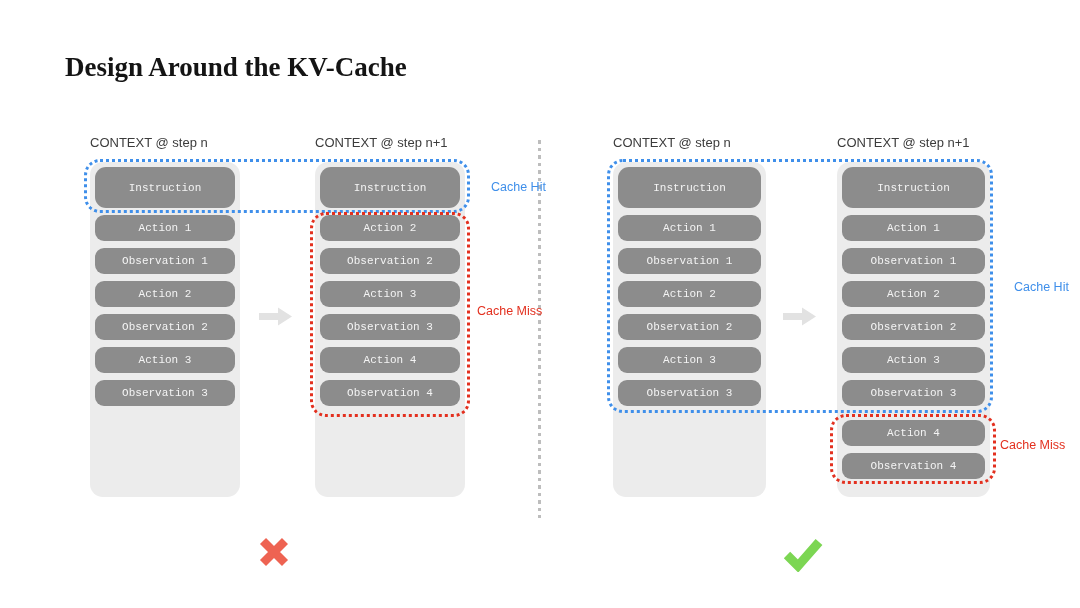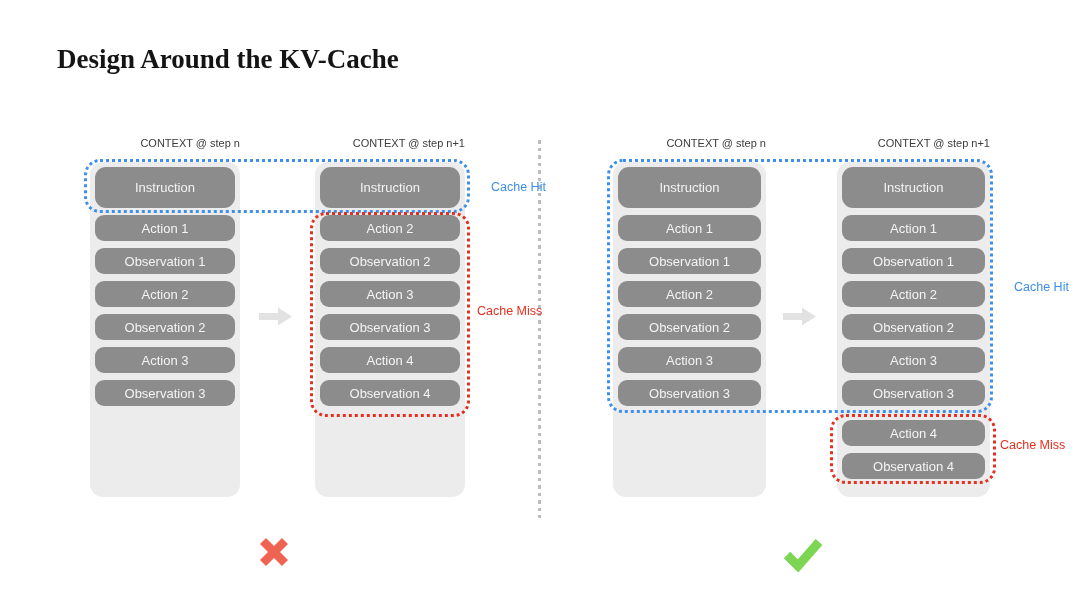--- a/index.html
+++ b/index.html
@@ -1,30 +1,30 @@
 <!DOCTYPE html>
 <html style="--title-text: #141414; --header-text: #3c3c3c; --container-fill: #ececec; --box-fill: #8c8c8c; --box-text: #f4f4f4; --cache-hit-blue: #3f8fea; --cache-miss-red: #e3301f; --arrow-gray: #e2e2e2; --divider-gray: #bdbdbd; --cross-red: #ee6352; --check-green: #7cd653;"><head>
 <meta charset="utf-8">
 <style>
   html,body{margin:0;padding:0;background:#ffffff;}
   .canvas{position:relative;width:1080px;height:608px;background:#ffffff;overflow:hidden;
           font-family:"Liberation Sans",sans-serif;}
-  .title{position:absolute;left:57px;top:44px;margin:0;
+  .title{position:absolute;left:57px;top:44px;margin:8px;
          font-family:"Liberation Serif",serif;font-size:27px;font-weight:700;
          color:var(--title-text,#141414);}
   .panel{position:absolute;inset:0;}
-  .ctx-header{position:absolute;top:136px;font-size:11px;line-height:14px;
-              color:var(--header-text,#3c3c3c);text-align:right;}
+  .ctx-header{position:absolute;top:136px;font-size:13px;line-height:14px;
+              color:var(--header-text,#3c3c3c);text-align:left;}
   .container{position:absolute;top:162px;height:335px;border-radius:13px;
              background:var(--container-fill,#ececec);
              display:flex;flex-direction:column;gap:7px;
              padding:5px 5px 0 5px;box-sizing:border-box;}
   .box{flex:0 0 26px;height:26px;border-radius:9px;
        background:var(--box-fill,#8c8c8c);color:var(--box-text,#f4f4f4);
-       font-family:Liberation Sans, sans-serif;font-size:13px;
+       font-family:Liberation Mono, monospace;font-size:11px;
        display:flex;align-items:center;justify-content:center;}
   .box.tall{flex:0 0 41px;height:41px;border-radius:11px;}
   .box.gap-above{margin-top:7px;}
   .outline{position:absolute;border-radius:16px;box-sizing:border-box;pointer-events:none;}
   .outline.blue{border:3px dotted var(--cache-hit-blue,#3f8fea);}
   .outline.red{border:3px dotted var(--cache-miss-red,#e3301f);}
   .note{position:absolute;font-size:12.5px;line-height:15px;white-space:nowrap;}
   .note.hit{color:var(--cache-hit-blue,#3f8fea);margin-left:14px;}
   .note.miss{color:var(--cache-miss-red,#e3301f);}
   .arrow{position:absolute;}

